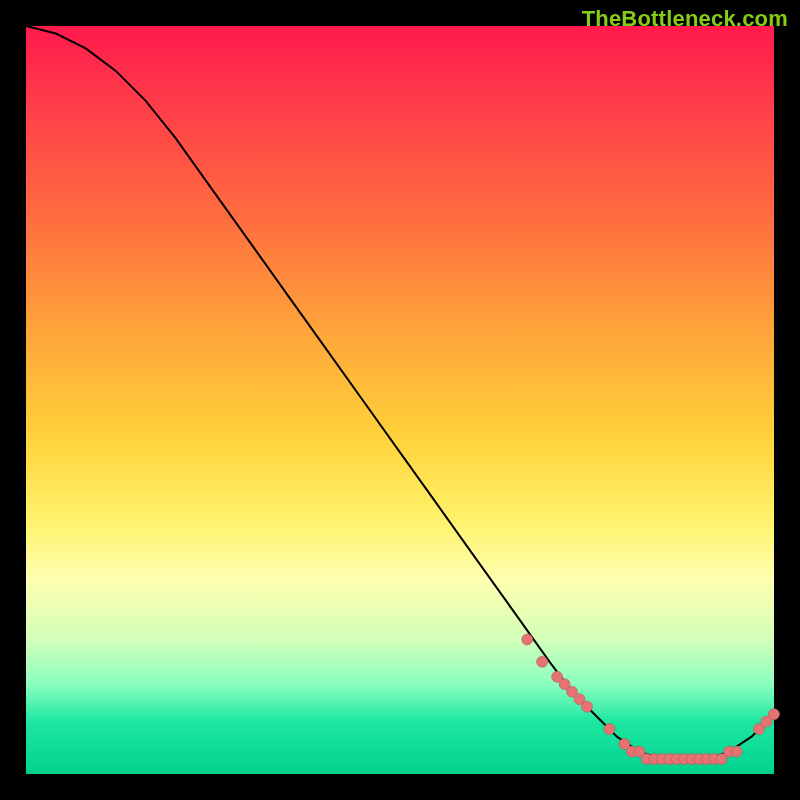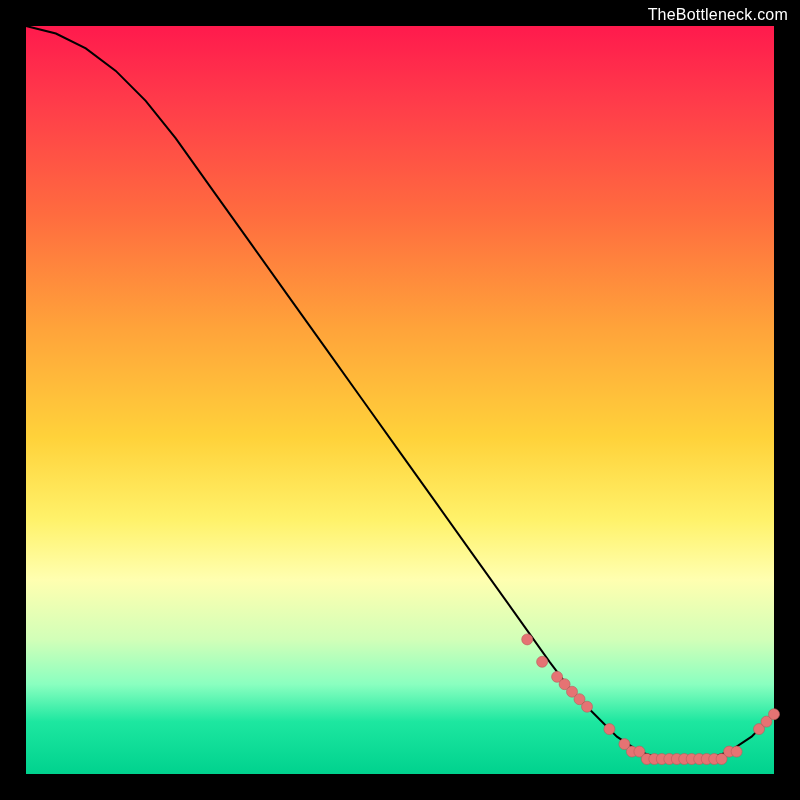--- a/index.html
+++ b/index.html
@@ -29,23 +29,23 @@
       #8affc0 88%,
       #1de7a0 93%,
       #00d28e 100%
     );
   }
   .watermark {
     position: absolute;
     top: 6px;
     right: 12px;
     font-family: Arial, Helvetica, sans-serif;
-    font-size: 16px;
-    font-weight: 400;
-    color: #ffffff;
+    font-size: 22px;
+    font-weight: 700;
+    color: #84cc16;
     letter-spacing: 0.2px;
     user-select: none;
   }
   svg.overlay {
     position: absolute;
     left: 0;
     top: 0;
     width: 748px;
     height: 748px;
     overflow: visible;

